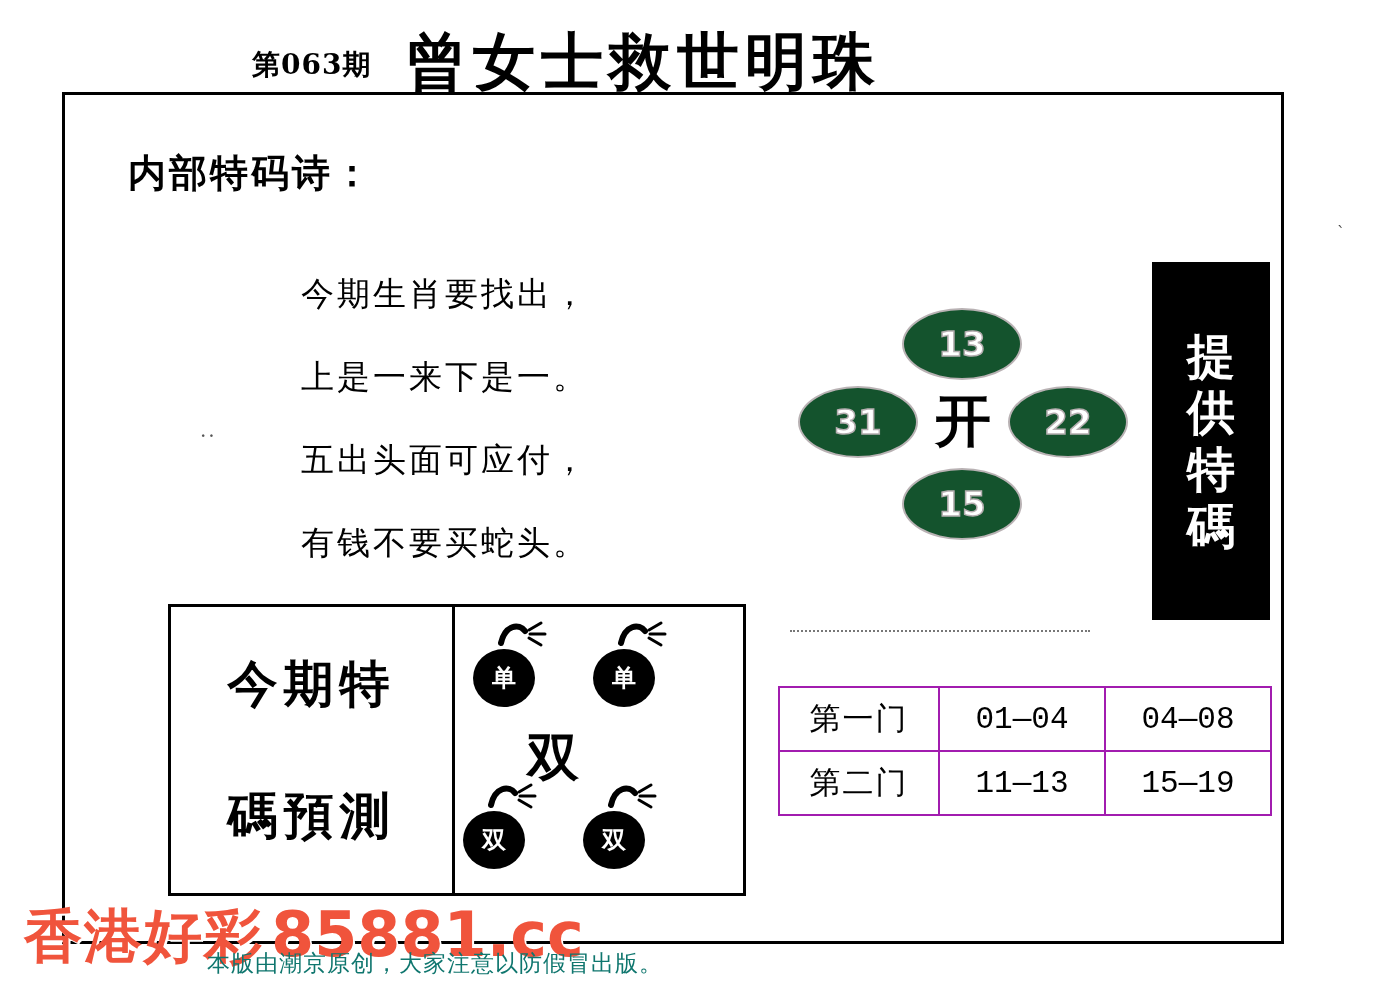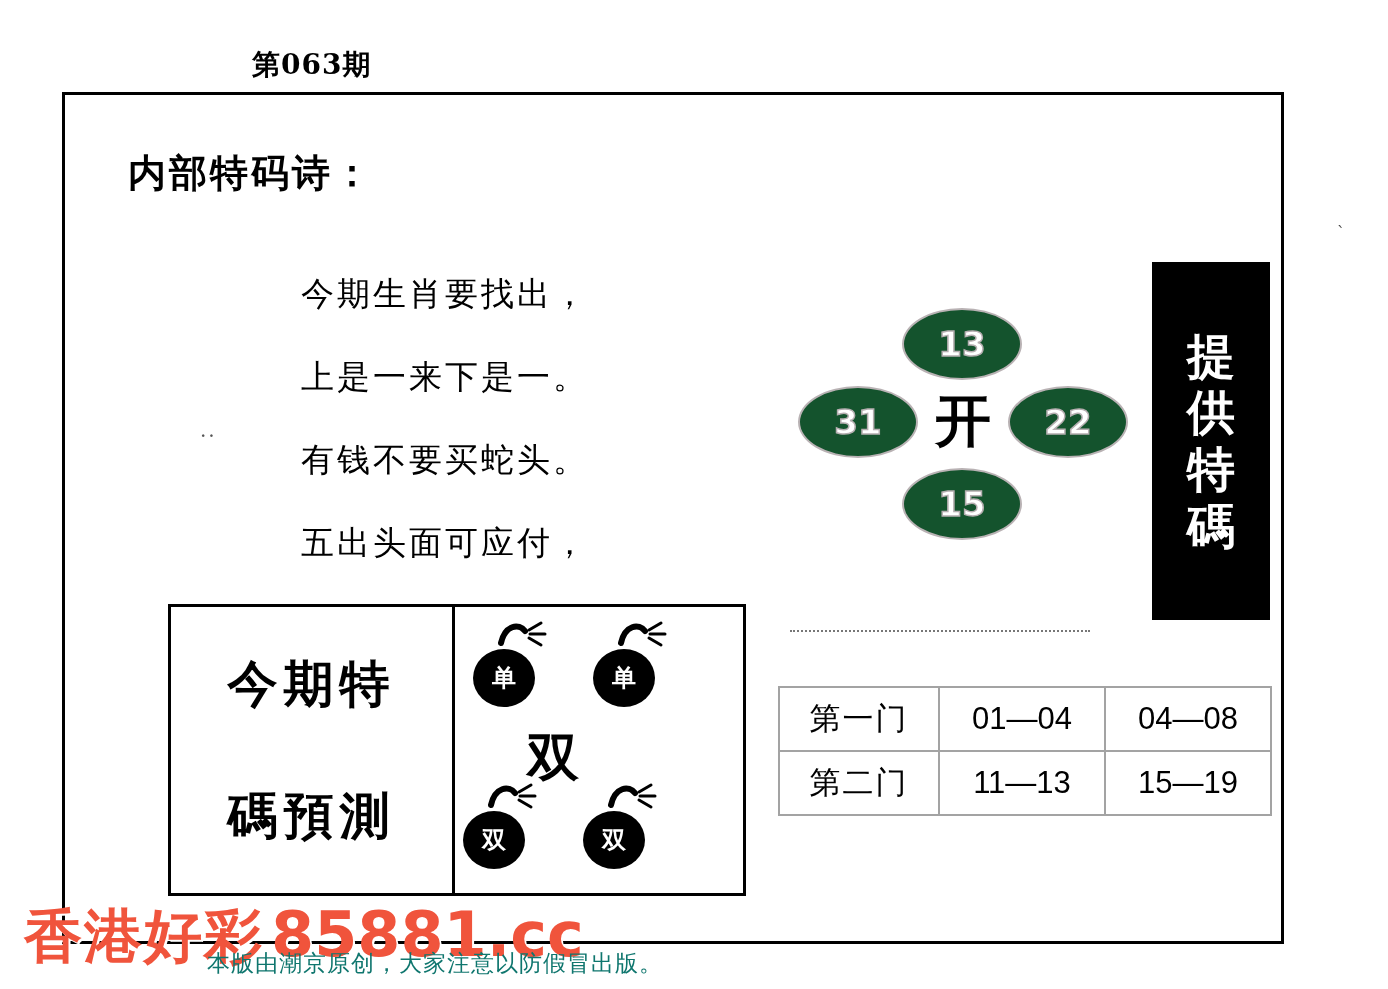--- a/index.html
+++ b/index.html
@@ -231,25 +231,25 @@
   }
 
   
   #gate-table {
     position: absolute;
     left: 778px;
     top: 686px;
     border-collapse: collapse;
   }
   #gate-table td {
-    border: 2px solid #a3a3a3;
+    border: 2px solid #a21caf;
     font-size: 31px;
     text-align: center;
     padding: 10px 6px;
-    font-family: Liberation Sans, sans-serif;
+    font-family: Liberation Mono, monospace;
     color: #000;
   }
   #gate-table td.gate-name { width: 146px; letter-spacing: 2px; }
   #gate-table td.gate-range { width: 152px; }
 
   
   #dotted-line {
     position: absolute;
     left: 790px;
     top: 630px;
@@ -300,33 +300,34 @@
     color: #0f766e;
     letter-spacing: 1px;
     font-family: "DejaVu Serif", "Liberation Serif", serif;
   }
 </style>
 </head>
 <body>
 
 <div id="header">
   <div id="issue-label">第063期</div>
+  <div id="main-title">曾女士救世明珠</div>
 </div>
 
 <div id="frame">
   <div id="mark-dot">`</div>
 </div>
 
 <div id="poem-heading">内部特码诗：</div>
 <div id="poem-dots">..</div>
 <div id="poem-lines">
   <div class="poem-line">今期生肖要找出，</div>
   <div class="poem-line">上是一来下是一。</div>
+  <div class="poem-line">五出头面可应付，</div>
   <div class="poem-line">有钱不要买蛇头。</div>
-  <div class="poem-line">五出头面可应付，</div>
 </div>
 
 <div id="ball-cluster">
   <div class="ball" id="ball-top">13</div>
   <div class="ball" id="ball-left">31</div>
   <div class="ball" id="ball-right">22</div>
   <div class="ball" id="ball-bottom">15</div>
   <div id="ball-center">开</div>
 </div>
 <div id="dotted-line"></div>

